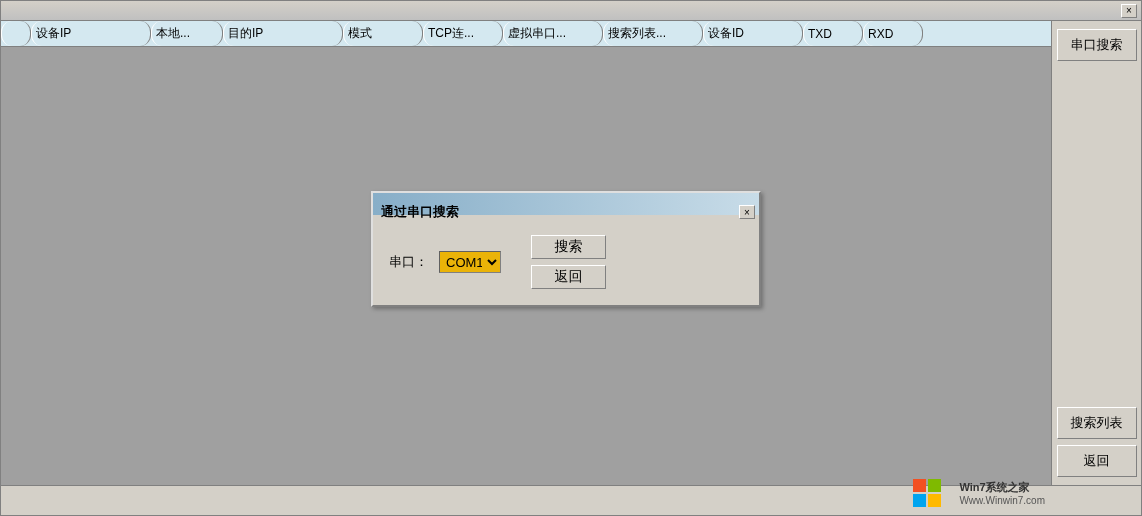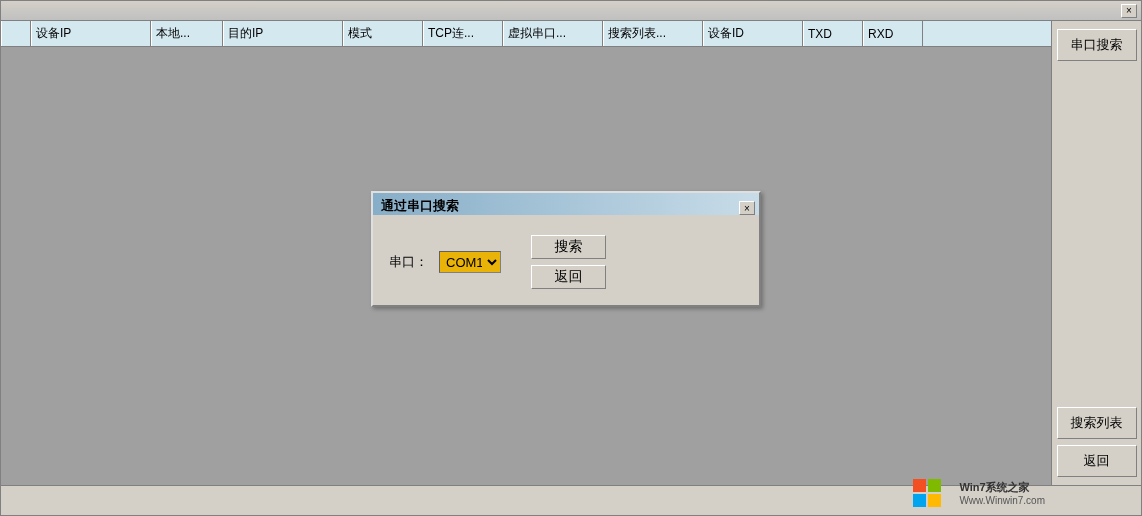--- a/index.html
+++ b/index.html
@@ -73,20 +73,21 @@
     .table-header-cell {
       border-right: 1px solid #808080;
       border-left: 1px solid #ffffff;
       display: flex;
       align-items: center;
       padding: 0 4px;
       font-size: 12px;
       color: #000;
       white-space: nowrap;
       overflow: hidden;
+      border-radius: 11px;
     }
     .col-index { width: 30px; }
     .col-device-ip { width: 120px; }
     .col-local { width: 72px; }
     .col-dest-ip { width: 120px; }
     .col-mode { width: 80px; }
     .col-tcp { width: 80px; }
     .col-vport { width: 100px; }
     .col-vstatus { width: 100px; }
     .col-devid { width: 100px; }
@@ -156,21 +157,21 @@
       border: 2px solid #808080;
       border-top-color: #dfdfdf;
       border-left-color: #dfdfdf;
       box-shadow: 2px 2px 4px rgba(0,0,0,0.3);
     }
 
     .dialog-title-bar {
       height: 22px;
       background: linear-gradient(to right, #87aec8, #c8dce8);
       display: flex;
-      align-items: flex-end;
+      align-items: center;
       justify-content: space-between;
       padding: 16px 4px 0 8px;
     }
     .dialog-title-text {
       color: #000;
       font-size: 13px;
       font-weight: bold;
     }
     .dialog-close-btn {
       width: 16px;

